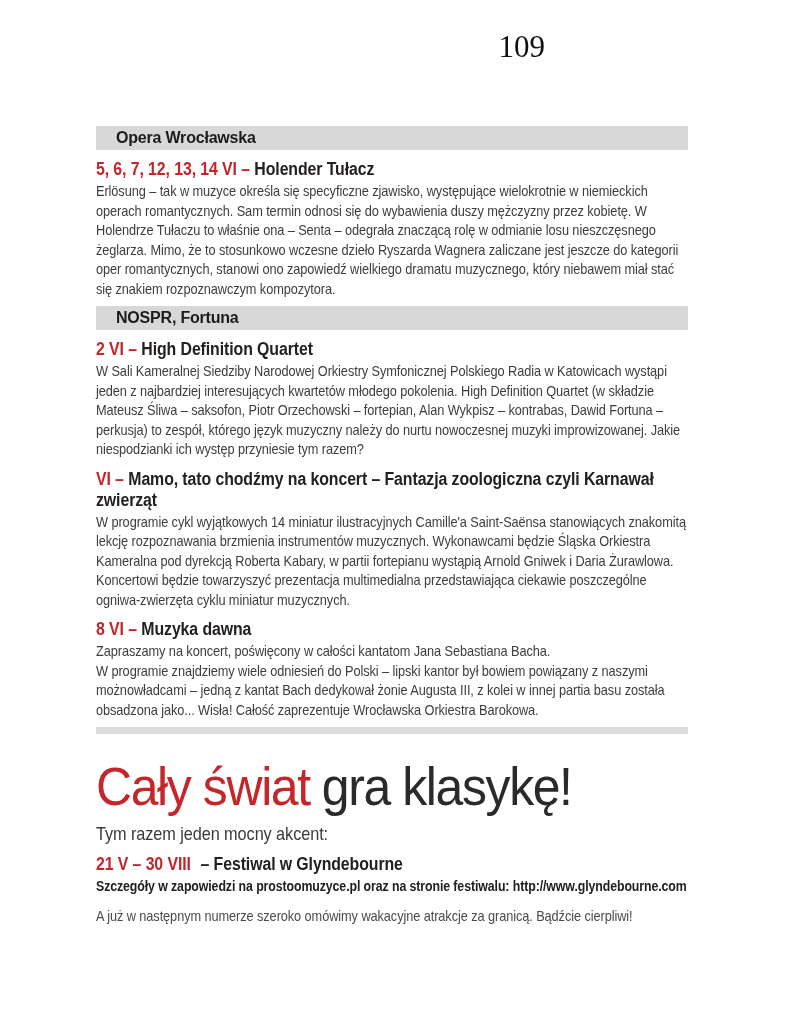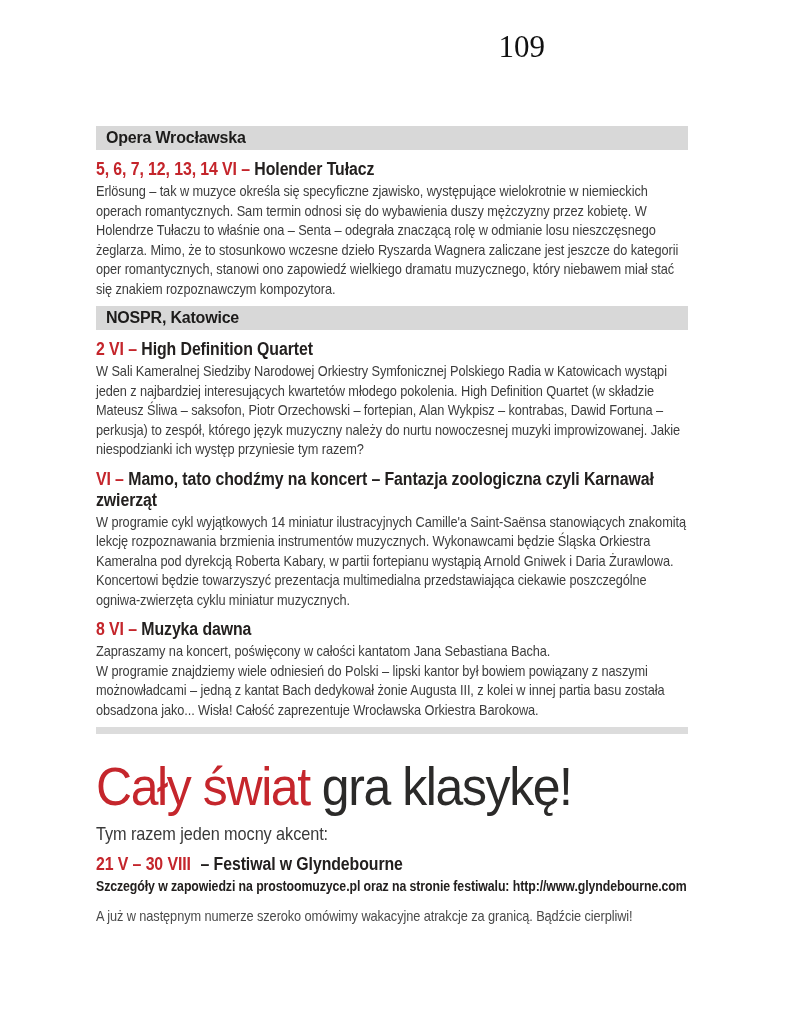--- a/index.html
+++ b/index.html
@@ -26,21 +26,21 @@
     transform:scaleX(0.881);
     transform-origin:left top;
     letter-spacing:-0.1px;
   }
 
   .section { margin-bottom:7px; }
 
   .venue-bar {
     height:24px; line-height:24px;
     background:#d8d8d8;
-    padding-left:10px;
+    padding-left:20px;
     font-size:16px; font-weight:700;
     color:#1c1b1a;
     letter-spacing:-0.2px;
   }
 
   .event-head {
     margin-top:9px;
     font-size:18px; font-weight:700; line-height:21px;
     color:#23201f;
   }
@@ -110,21 +110,21 @@
         <span>Opera Wrocławska</span>
       </div>
       <div class="event-head cond">
         <span class="date">5, 6, 7, 12, 13, 14 VI –</span><span class="title">Holender Tułacz</span>
       </div>
       <p class="event-body cond">Erlösung – tak w muzyce określa się specyficzne zjawisko, występujące wielokrotnie w niemieckich operach romantycznych. Sam termin odnosi się do wybawienia duszy mężczyzny przez kobietę. W Holendrze Tułaczu to właśnie ona – Senta – odegrała znaczącą rolę w odmianie losu nieszczęsnego żeglarza. Mimo, że to stosunkowo wczesne dzieło Ryszarda Wagnera zaliczane jest jeszcze do kategorii oper romantycznych, stanowi ono zapowiedź wielkiego dramatu muzycznego, który niebawem miał stać się znakiem rozpoznawczym kompozytora.</p>
     </section>
 
     <section class="section">
       <div class="venue-bar">
-        <span>NOSPR, Katowice</span>
+        <span>NOSPR, Fortuna</span>
       </div>
       <div class="event-head cond">
         <span class="date">2 VI –</span><span class="title">High Definition Quartet</span>
       </div>
       <p class="event-body cond">W Sali Kameralnej Siedziby Narodowej Orkiestry Symfonicznej Polskiego Radia w Katowicach wystąpi jeden z najbardziej interesujących kwartetów młodego pokolenia. High Definition Quartet (w składzie Mateusz Śliwa – saksofon, Piotr Orzechowski – fortepian, Alan Wykpisz – kontrabas, Dawid Fortuna – perkusja) to zespół, którego język muzyczny należy do nurtu nowoczesnej muzyki improwizowanej. Jakie niespodzianki ich występ przyniesie tym razem?</p>
     </section>
 
     <section class="section">
       <div class="event-head cond">
         <span class="date">VI –</span><span class="title">Mamo, tato chodźmy na koncert – Fantazja zoologiczna czyli Karnawał zwierząt</span>

